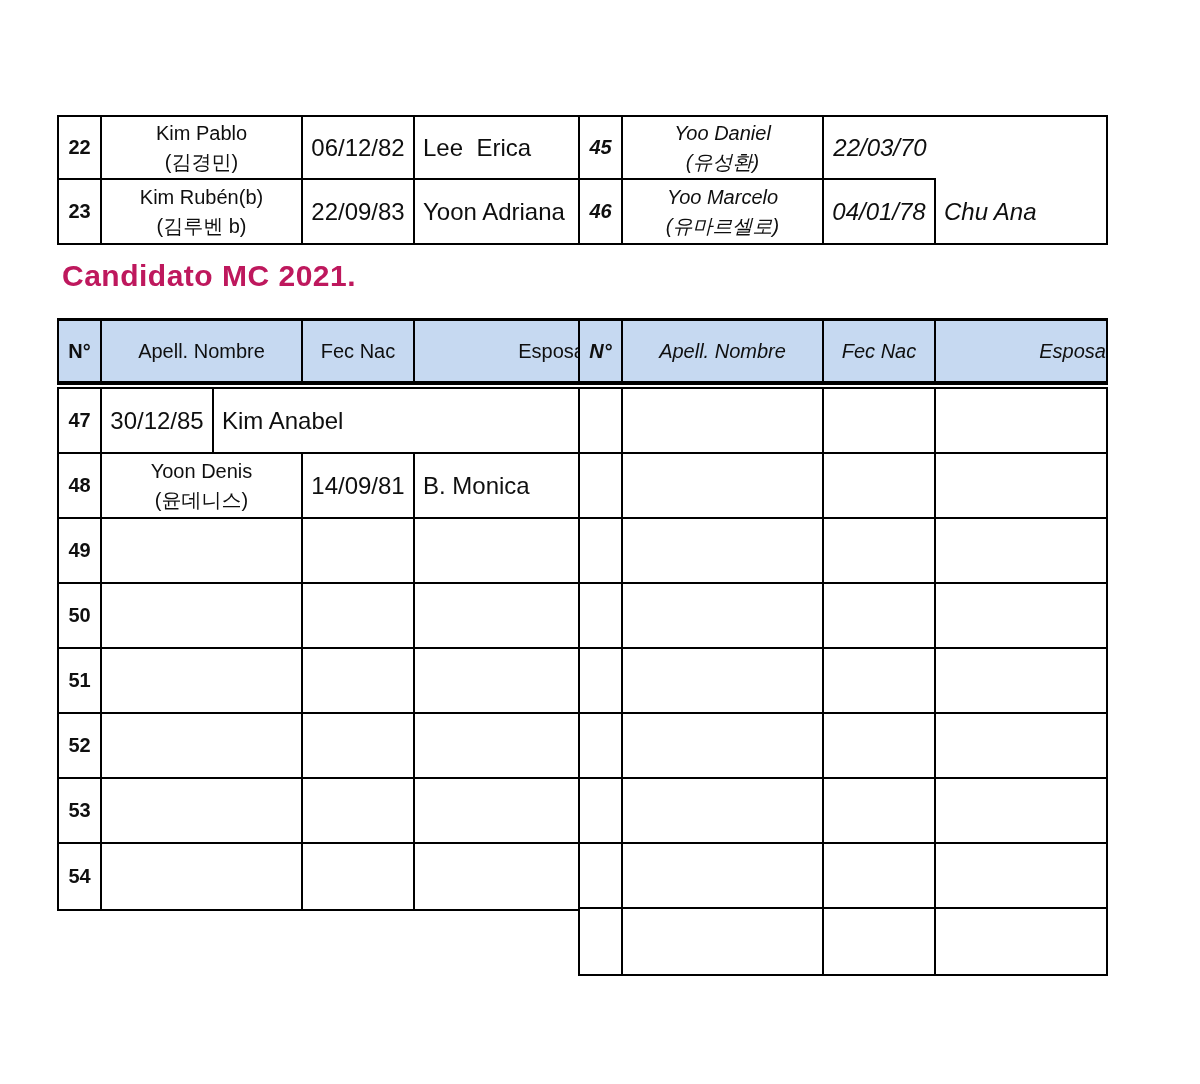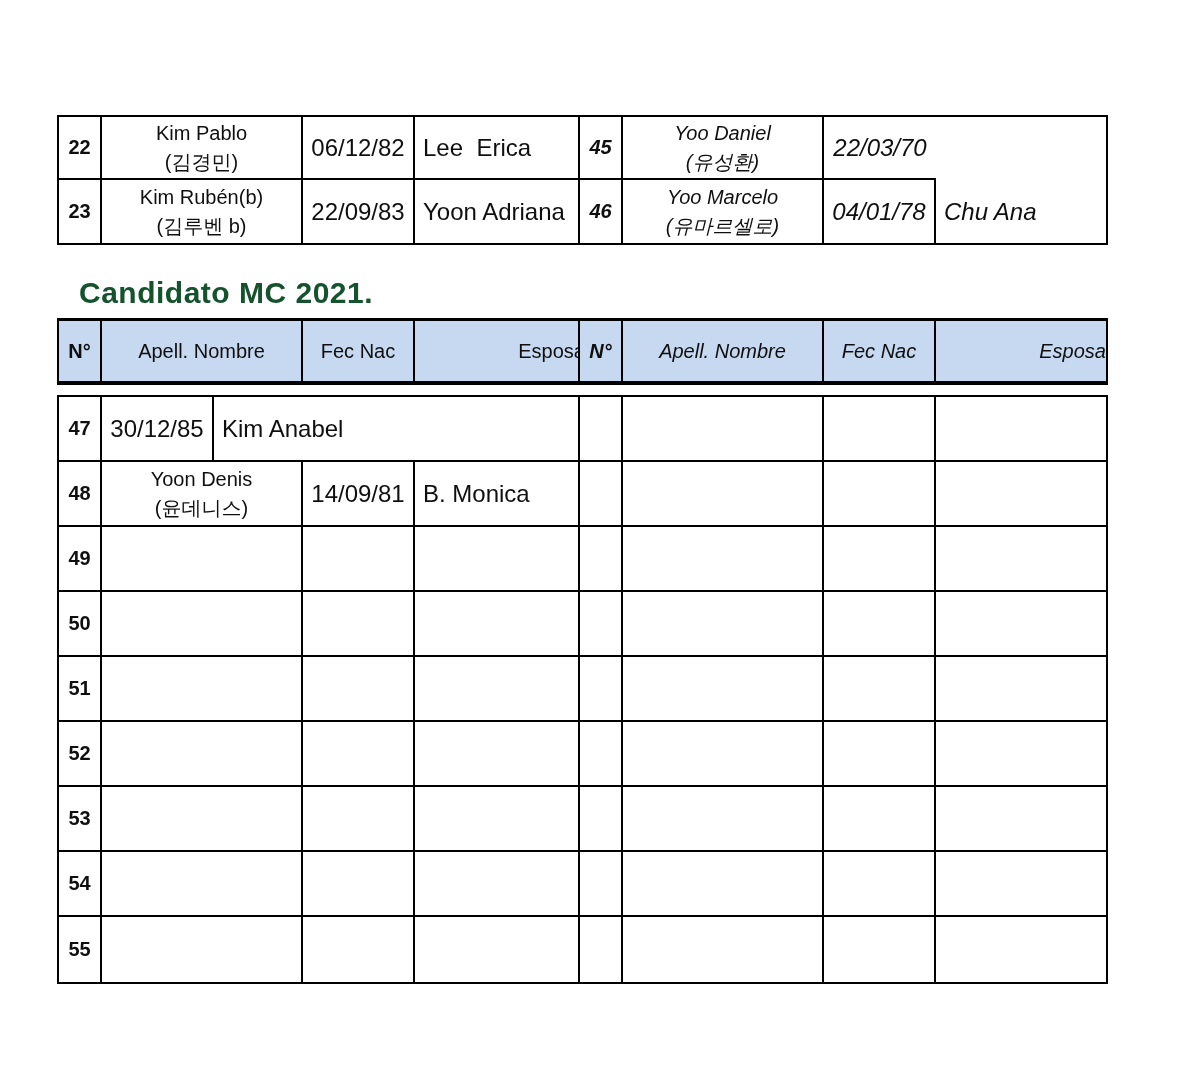--- a/index.html
+++ b/index.html
@@ -26,21 +26,21 @@
   .btable { position: absolute; top: 318px; width: 530px; box-sizing: border-box; }
   .hrow {
     display: flex;
     height: 67px;
     background: #c6d9f1;
     border: solid #000;
     border-width: 3px 2px 4px 2px;
     box-sizing: border-box;
   }
   .tbody {
-    margin-top: 10px;
+    margin-top: 2px;
     border: 2px solid #000;
     box-sizing: border-box;
     background: #fff;
   }
   .row { display: flex; height: 65px; }
   .ttable .row { height: 63px; }
   .cell {
     box-sizing: border-box;
     border-right: 2px solid #000;
     border-bottom: 2px solid #000;
@@ -66,25 +66,25 @@
   .esposa { justify-content: flex-start; padding-left: 8px; font-size: 24px; white-space: pre-wrap; }
 
   .left-col { left: 57px; }
   .right-col { left: 578px; font-style: italic; }
 
   
   h1.section-title {
     position: absolute;
     left: 62px;
     top: 259px;
-    margin: 17px;
+    margin: 0;
     font-size: 30px;
     font-weight: 700;
     letter-spacing: 0.5px;
-    color: #14532d;
+    color: #be185d;
   }
 </style>
 </head>
 <body>
 
 <div class="page">
 
   <div id="top-left" class="ttable left-col">
       <div class="row">
         <div class="cell c0 num">
@@ -253,33 +253,20 @@
           </div>
           <div class="cell c1 namecell">
             <span></span>
             <span></span>
           </div>
           <div class="cell c2 fec">
             <span></span>
           </div>
           <div class="cell c3 esposa"><span></span></div>
         </div>
-        <div class="row">
-          <div class="cell c0 num">
-            <span>55</span>
-          </div>
-          <div class="cell c1 namecell">
-            <span></span>
-            <span></span>
-          </div>
-          <div class="cell c2 fec">
-            <span></span>
-          </div>
-          <div class="cell c3 esposa"><span></span></div>
-        </div>
       </div>
   </div>
 
   <div id="bottom-right" class="btable right-col">
     <div id="br-head" class="hrow">
         <div class="cell c0 num hcell">
           <span>N°</span>
         </div>
         <div class="cell c1 hcell">
           <span>Apell. Nombre</span>

